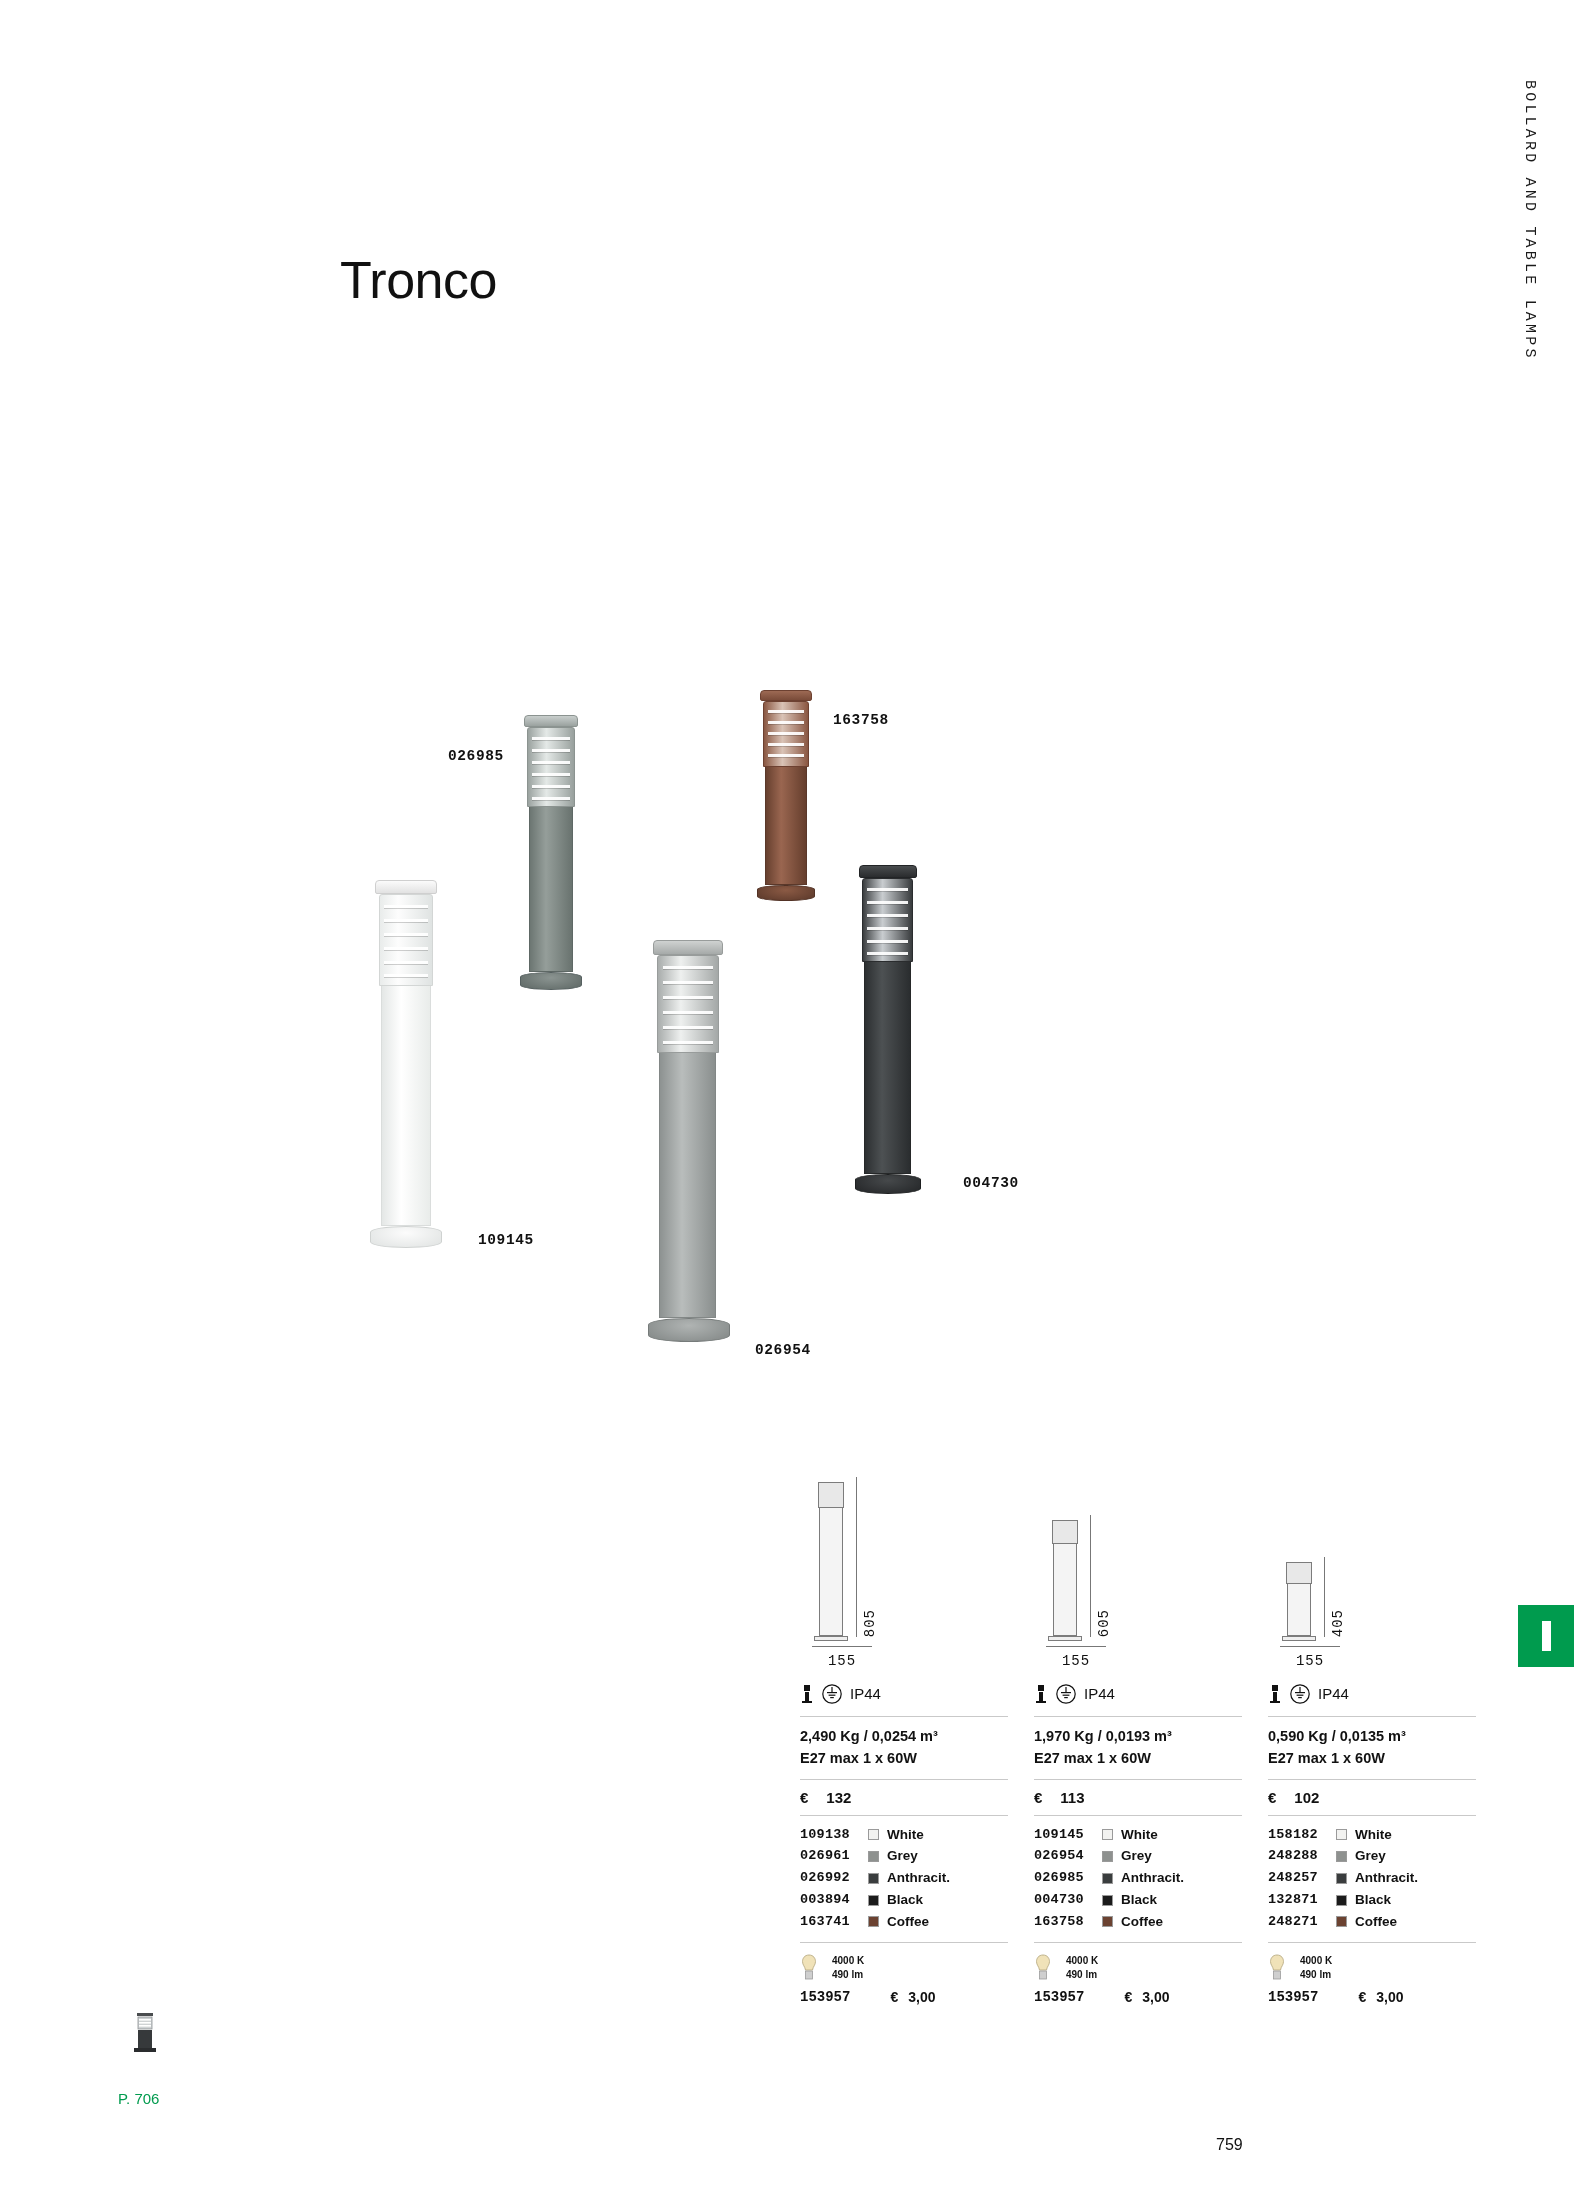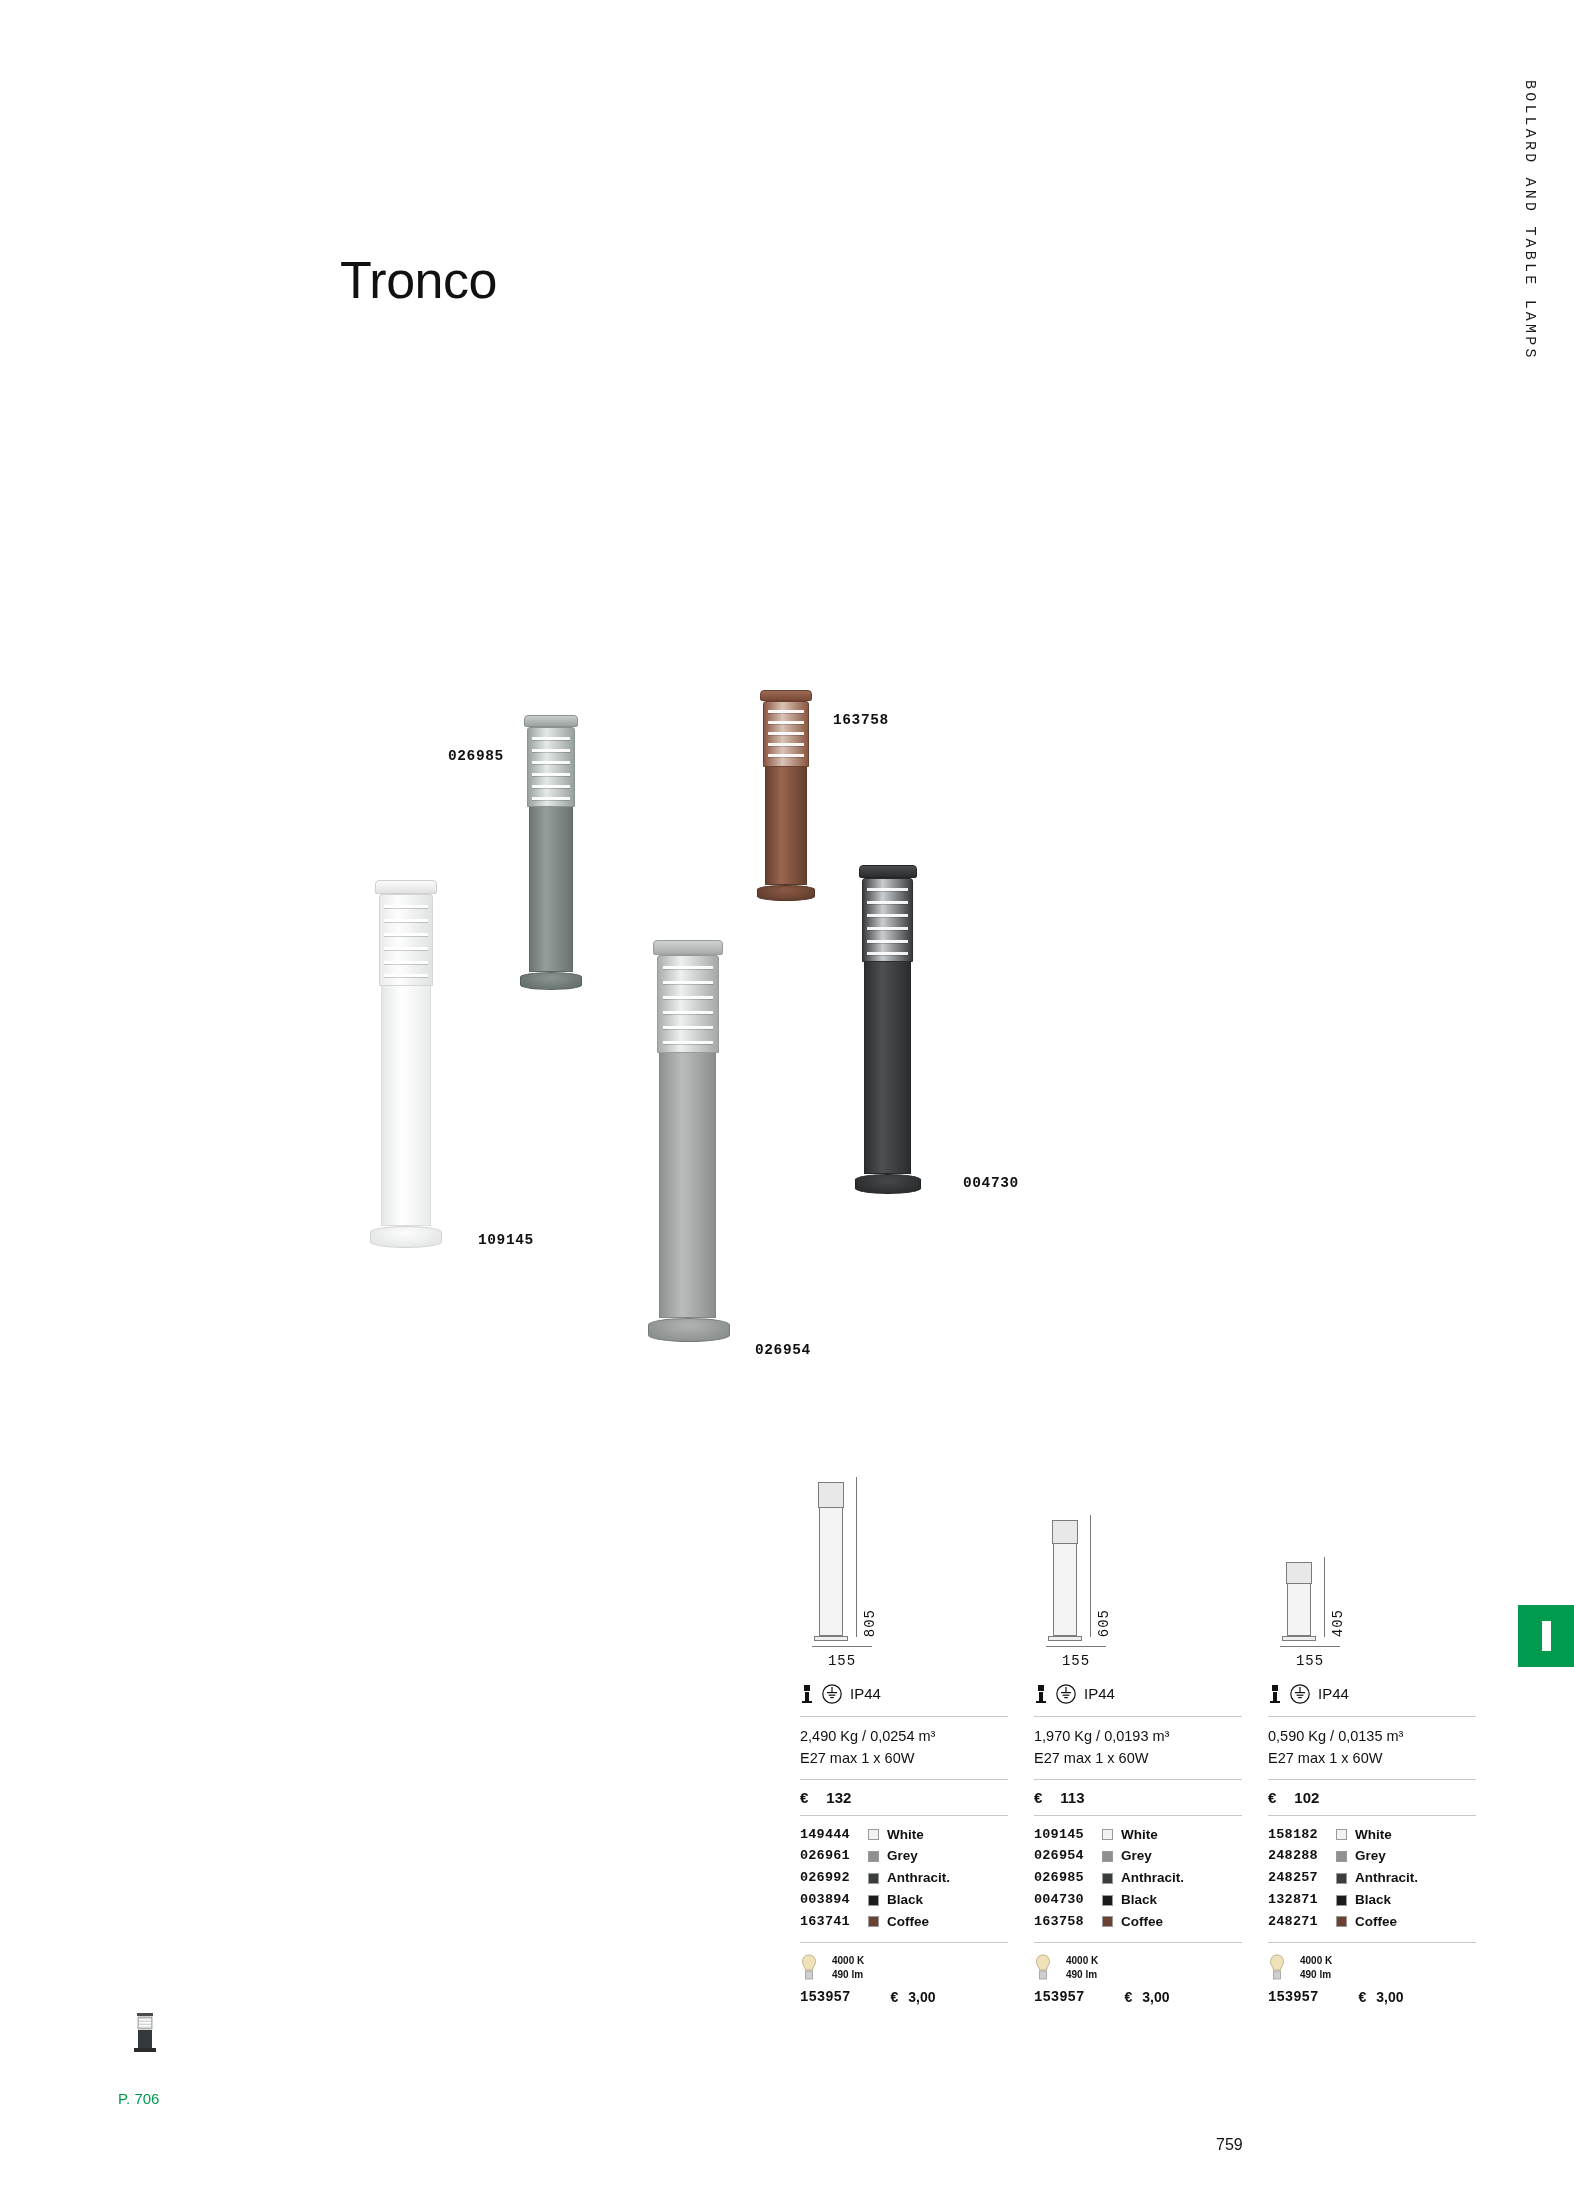--- a/index.html
+++ b/index.html
@@ -143,21 +143,21 @@
     gap: 7px;
     height: 34px;
     border-bottom: 1px solid #c9c9c9;
     padding-bottom: 12px;
   }
   .icon-row .ip-text { font-size: 15px; color: #111; }
   .spec-row {
     padding: 9px 0 9px 0;
     border-bottom: 1px solid #c9c9c9;
     font-size: 14.5px;
-    font-weight: normal;
+    font-weight: bold;
     line-height: 1.5;
     color: #111;
   }
   .price-row {
     padding: 9px 0;
     border-bottom: 1px solid #c9c9c9;
     font-size: 15px;
     font-weight: bold;
     color: #111;
     display: flex;
@@ -343,21 +343,21 @@
       <div>E27 max 1 x 60W</div>
     </div>
 
     <div class="price-row">
       <span>€</span>
       <span>132</span>
     </div>
 
     <div class="finish-list">
       <div class="finish">
-        <span class="fcode">149444</span>
+        <span class="fcode">109138</span>
         <span class="sw" style="background:#f2f2f0"></span>
         <span class="fname">White</span>
       </div>
       <div class="finish">
         <span class="fcode">026961</span>
         <span class="sw" style="background:#8e918f"></span>
         <span class="fname">Grey</span>
       </div>
       <div class="finish">
         <span class="fcode">026992</span>

